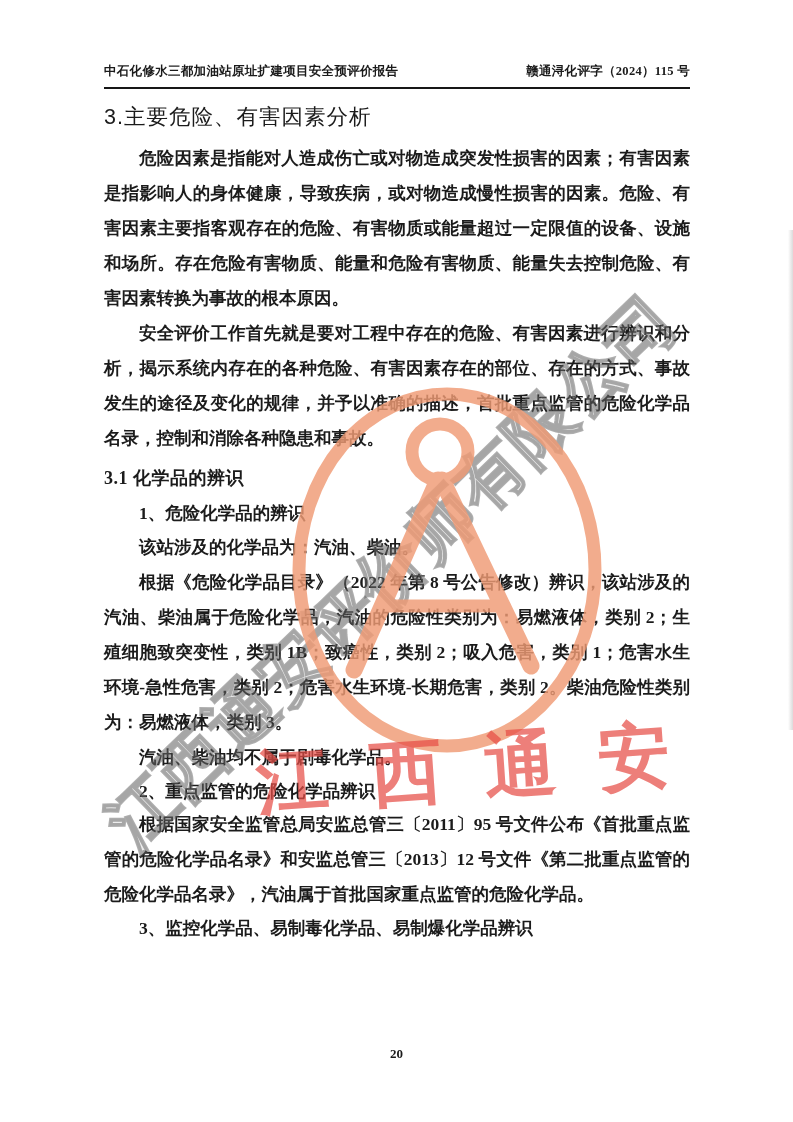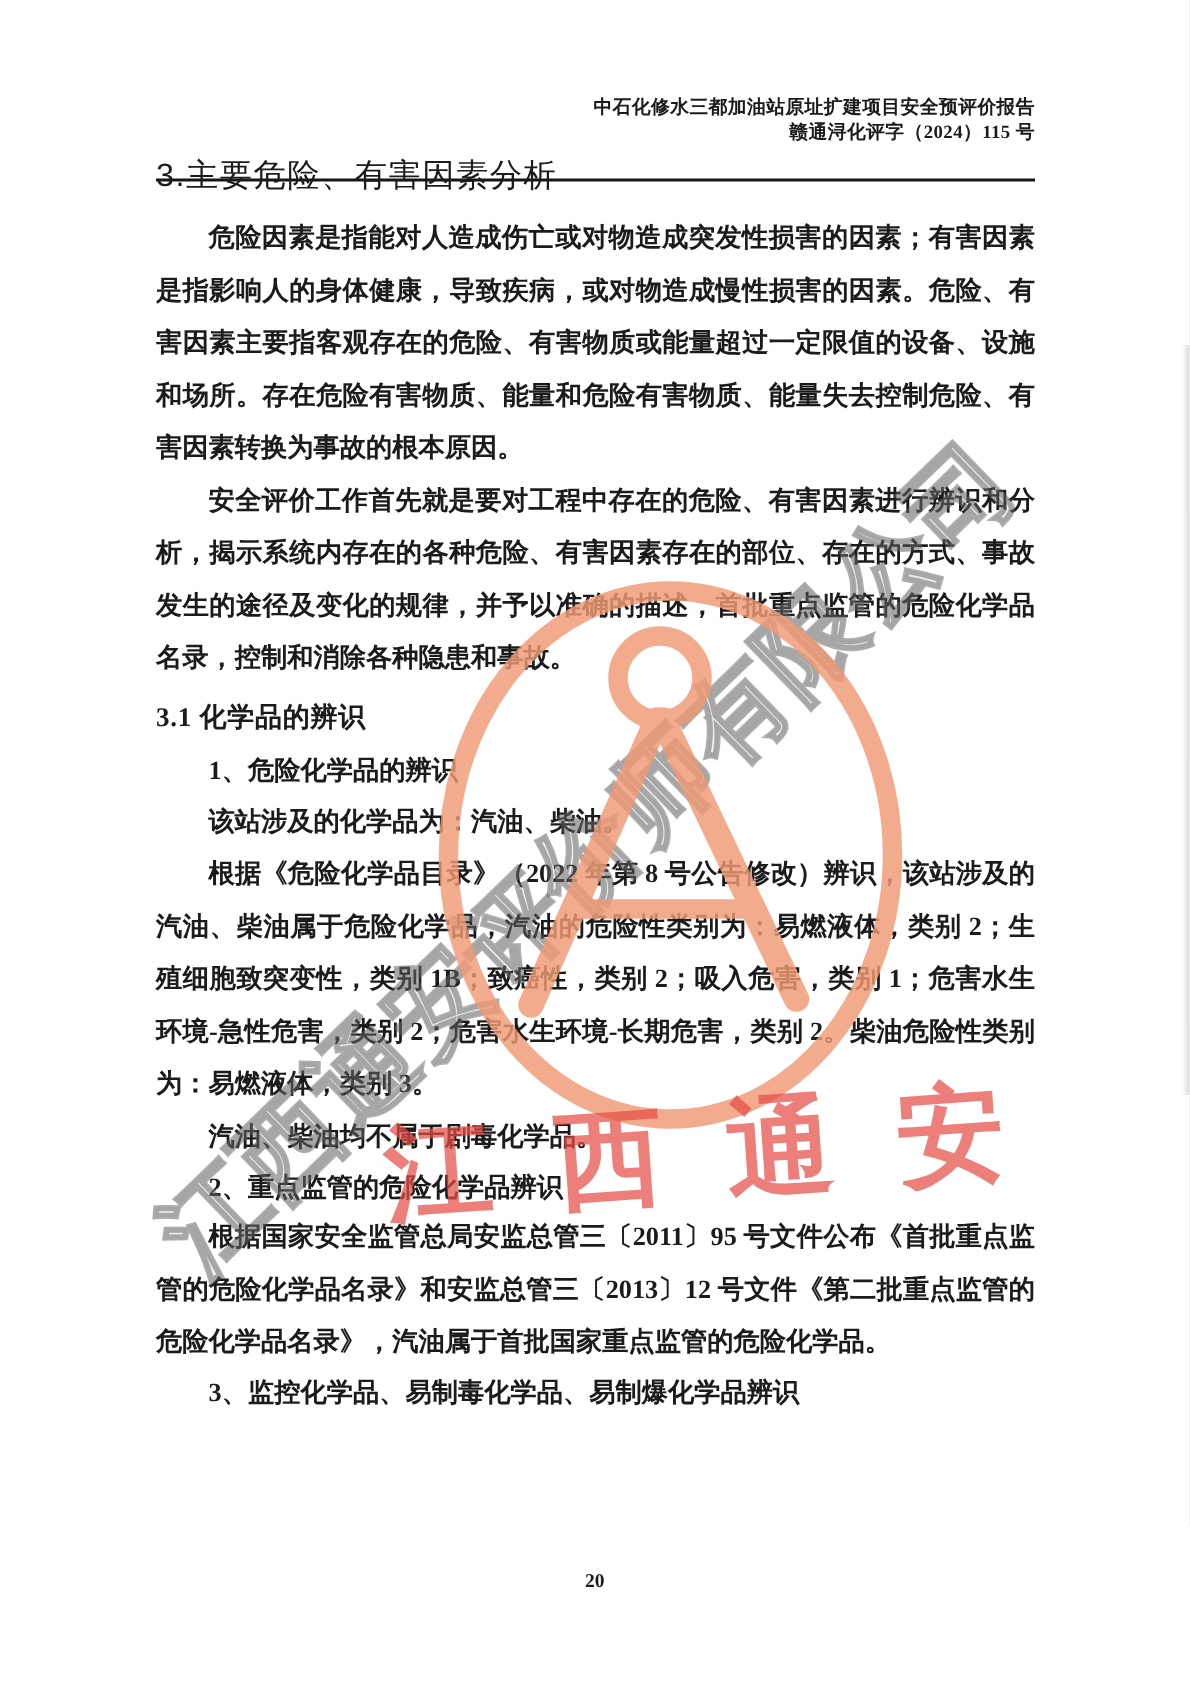--- a/index.html
+++ b/index.html
@@ -7,21 +7,21 @@
     position:relative;width:793px;height:1122px;margin:0 auto;
     background:#ffffff;overflow:hidden;
     font-family:"Liberation Serif","DejaVu Serif",serif;
     color:#1b1b1b;
   }
   
   .header{
     position:absolute;top:63px;left:104px;width:586px;
     display:flex;justify-content:space-between;align-items:flex-end;
     font-size:12.5px;font-weight:bold;letter-spacing:.3px;
-    padding-bottom:22px;border-bottom:2px solid #161616;flex-direction:column;
+    padding-bottom:7px;border-bottom:2px solid #161616;
   }
   
   .content{position:absolute;top:100px;left:104px;width:586px;z-index:2;}
   .doc-title{
     font-family:"Liberation Sans","DejaVu Sans",sans-serif;
     font-size:21.5px;font-weight:normal;letter-spacing:1px;
     margin:2px 0 9px 0;line-height:30px;
   }
   .para{
     font-size:17.5px;line-height:35px;text-align:justify;

